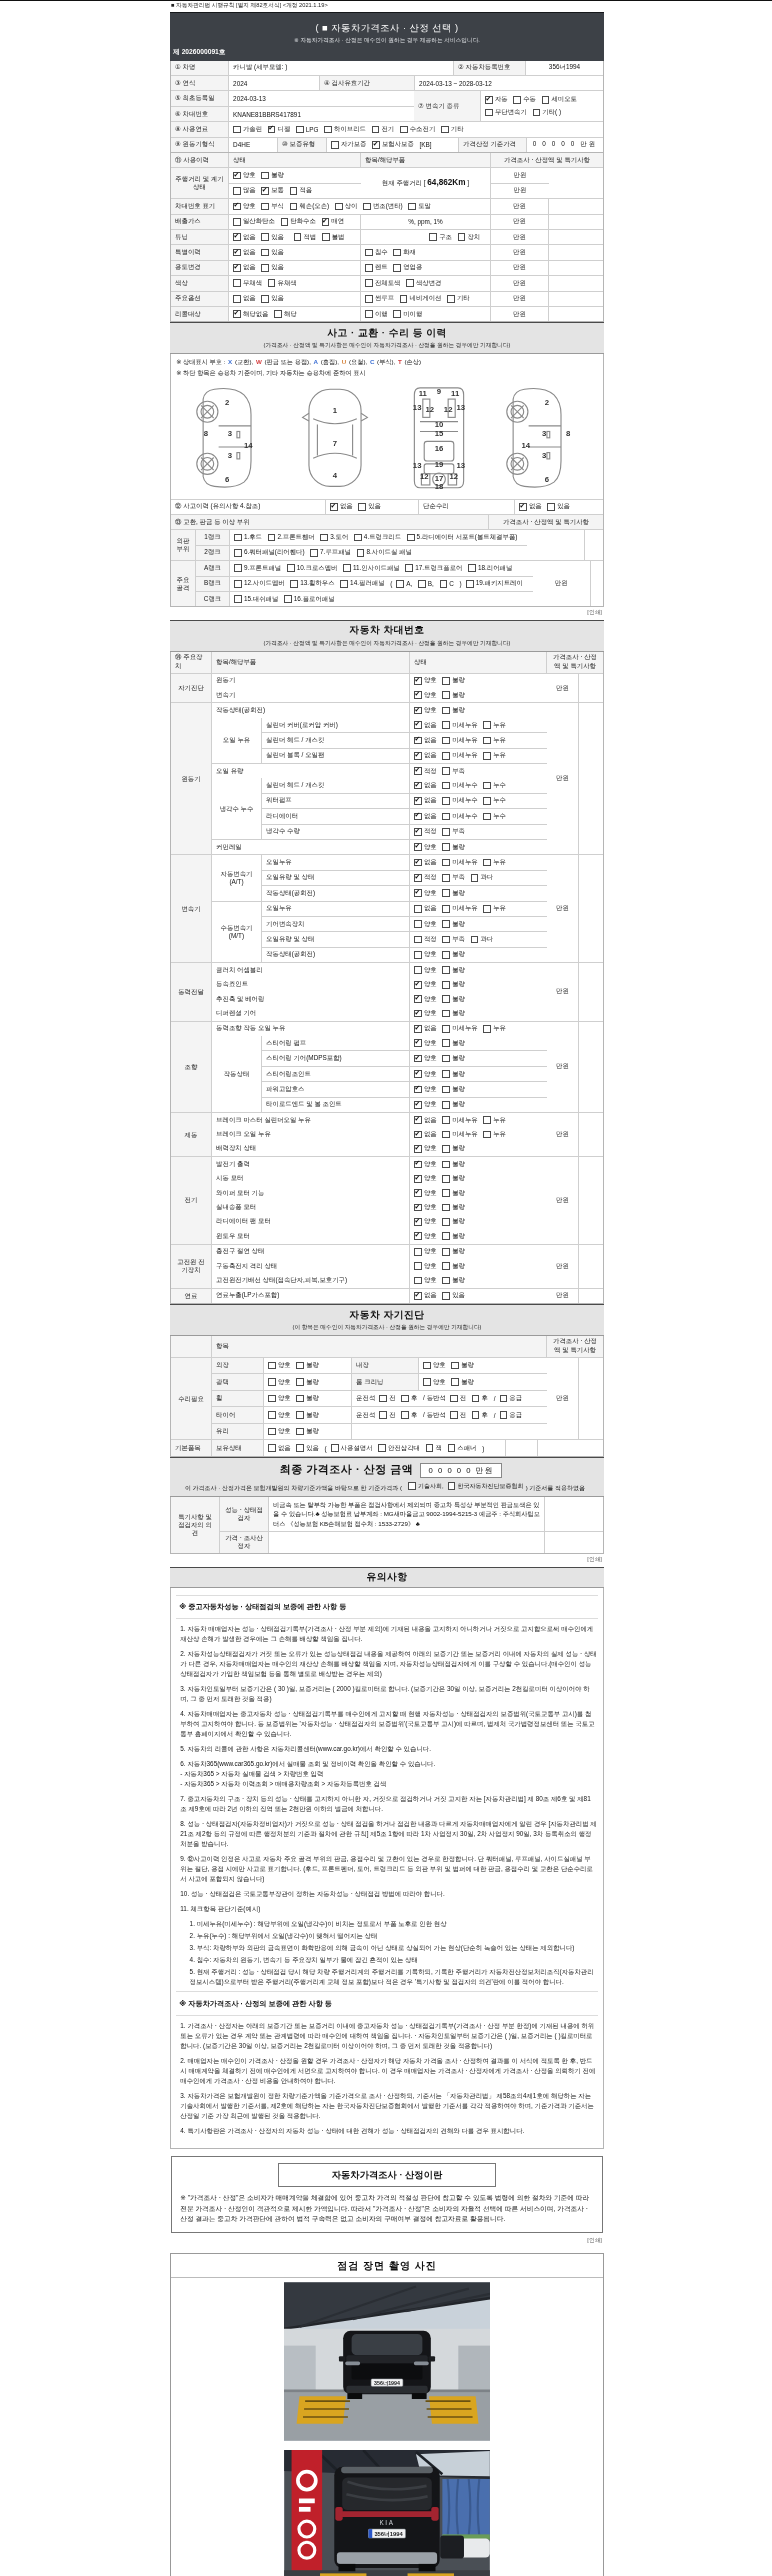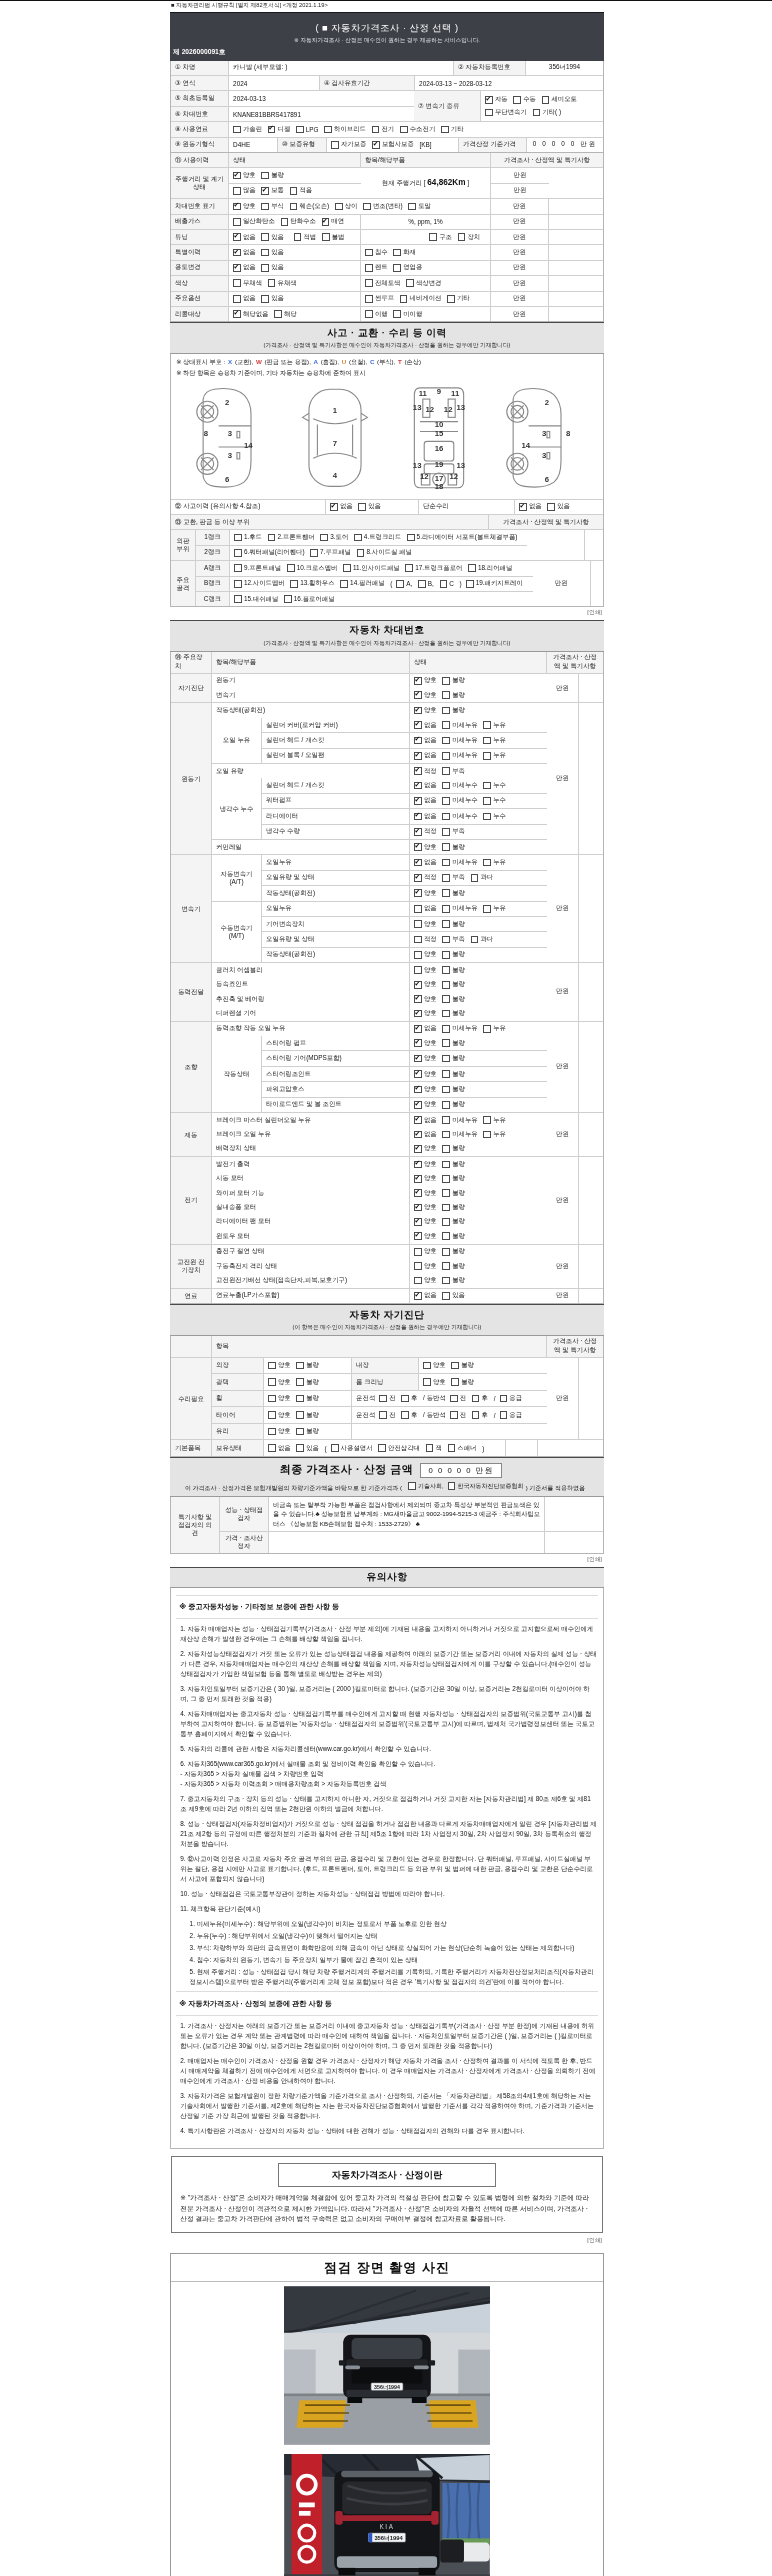--- a/index.html
+++ b/index.html
@@ -45,21 +45,21 @@
   .fbox{display:inline-block;border:0.5px solid #888;background:#fff;padding:1.5px 7.2px;font-size:7.7px;margin-left:7.2px;letter-spacing:1.5px;}
   .fnote{font-size:6px;margin-top:3.1px;}
   .fnote .cbw{margin:0 2.1px;}
   .notice-head{font-size:7.2px;font-weight:bold;border-top:0.5px solid #ddd;border-bottom:0.5px solid #ddd;padding:6.2px 3.1px;margin:4.1px 0;}
   .nitem{font-size:6.4px;line-height:1.55;margin:5.2px 1px 5.2px 4.1px;}
   .nsub{margin:2.1px 0 2.1px 13.4px;}
   .estbox{border:0.5px solid #777;margin:7.2px 1px 2.1px;padding:6.2px 8.2px 7.2px;}
   .esttitle{border:0.5px solid #777;width:216px;margin:0 auto;text-align:center;font-size:9.3px;font-weight:bold;padding:4.1px 0;}
   .esttext{font-size:6.7px;line-height:1.6;margin-top:6.2px;}
   .photosec{border:0.5px solid #999;margin-top:5.2px;}
-  .phtitle{text-align:center;font-size:13px;font-weight:bold;padding:4.6px 0;border-bottom:0.5px solid #bbb;letter-spacing:1px;}
+  .phtitle{text-align:center;font-size:10px;font-weight:bold;padding:4.6px 0;border-bottom:0.5px solid #bbb;letter-spacing:1px;}
   .photo{display:flex;justify-content:center;padding:4.1px 0;}
   .big{font-size:8.2px;font-weight:bold;}
   .sym{font-weight:bold;margin:0 1px;}
 </style>
 </head>
 <body>
 
 <div class="topline"></div>
 
 <div class="sheet">
@@ -1907,21 +1907,21 @@
         </div>
       </div>
     </div>
   <div class="print">[인쇄]</div>
 
   <div class="band">
     <div class="bt">유의사항</div>
   </div>
   <div id="notice-block">
       <div style="padding:2.1px 5.2px 7.2px;border:0.5px solid #b5b5b5;border-top:none">
-        <div class="notice-head">※ 중고자동차성능 · 기타정보 보증에 관한 사항 등</div>
+        <div class="notice-head">※ 중고자동차성능 · 상태점검의 보증에 관한 사항 등</div>
         <div class="nitem ">1.  자동차 매매업자는 성능 · 상태점검기록부(가격조사 · 산정 부분 제외)에 기재된 내용을 고지하지 아니하거나 거짓으로 고지함으로써 매수인에게 재산상 손해가 발생한 경우에는 그 손해를 배상할 책임을 집니다.</div>
         <div class="nitem ">2.  자동차성능상태점검자가 거짓 또는 오류가 있는 성능상태점검 내용을 제공하여 아래의 보증기간 또는 보증거리 이내에 자동차의 실제 성능 · 상태가 다른 경우, 자동차매매업자는 매수인의 재산상 손해를 배상할 책임을 지며, 자동차성능상태점검자에게 이를 구상할 수 있습니다.(매수인이 성능상태점검자가 가입한 책임보험 등을 통해 별도로 배상받는 경우는 제외)</div>
         <div class="nitem ">3.  자동차인도일부터 보증기간은 ( 30 )일, 보증거리는 ( 2000 )킬로미터로 합니다. (보증기간은 30일 이상, 보증거리는 2천킬로미터 이상이어야 하며, 그 중 먼저 도래한 것을 적용)</div>
         <div class="nitem ">4.  자동차매매업자는 중고자동차 성능 · 상태점검기록부를 매수인에게 고지할 때 현행 자동차성능 · 상태점검자의 보증범위(국토교통부 고시)를 첨부하여 고지하여야 합니다. 동 보증범위는 '자동차성능 · 상태점검자의 보증범위'(국토교통부 고시)에 따르며, 법제처 국가법령정보센터 또는 국토교통부 홈페이지에서 확인할 수 있습니다.</div>
         <div class="nitem ">5.  자동차의 리콜에 관한 사항은 자동차리콜센터(www.car.go.kr)에서 확인할 수 있습니다.</div>
         <div class="nitem ">6.  자동차365(www.car365.go.kr)에서 실매물 조회 및 정비이력 확인을 확인할 수 있습니다.<br>- 자동차365 &gt; 자동차 실매물 검색 &gt; 차량번호 입력<br>- 자동차365 &gt; 자동차 이력조회 &gt; 매매용차량조회 &gt; 자동차등록번호 검색</div>
         <div class="nitem ">7.  중고자동차의 구조 · 장치 등의 성능 · 상태를 고지하지 아니한 자, 거짓으로 점검하거나 거짓 고지한 자는 [자동차관리법] 제 80조 제6호 및 제81조 제9호에 따라 2년 이하의 징역 또는 2천만원 이하의 벌금에 처합니다.</div>
         <div class="nitem ">8.  성능 · 상태점검자(자동차정비업자)가 거짓으로 성능 · 상태 점검을 하거나 점검한 내용과 다르게 자동차매매업자에게 알린 경우 [자동차관리법 제21조 제2항 등의 규정에 따른 행정처분의 기준과 절차에 관한 규칙] 제5조 1항에 따라 1차 사업정지 30일, 2차 사업정지 90일, 3차 등록취소의 행정처분을 받습니다.</div>
         <div class="nitem ">9.  ⑫사고이력 인정은 사고로 자동차 주요 골격 부위의 판금, 용접수리 및 교환이 있는 경우로 한정합니다. 단 쿼터패널, 루프패널, 사이드실패널 부위는 절단, 용접 시에만 사고로 표기합니다. (후드, 프론트펜더, 도어, 트렁크리드 등 외판 부위 및 범퍼에 대한 판금, 용접수리 및 교환은 단순수리로서 사고에 포함되지 않습니다)</div>
         <div class="nitem ">10.  성능 · 상태점검은 국토교통부장관이 정하는 자동차성능 · 상태점검 방법에 따라야 합니다.</div>

